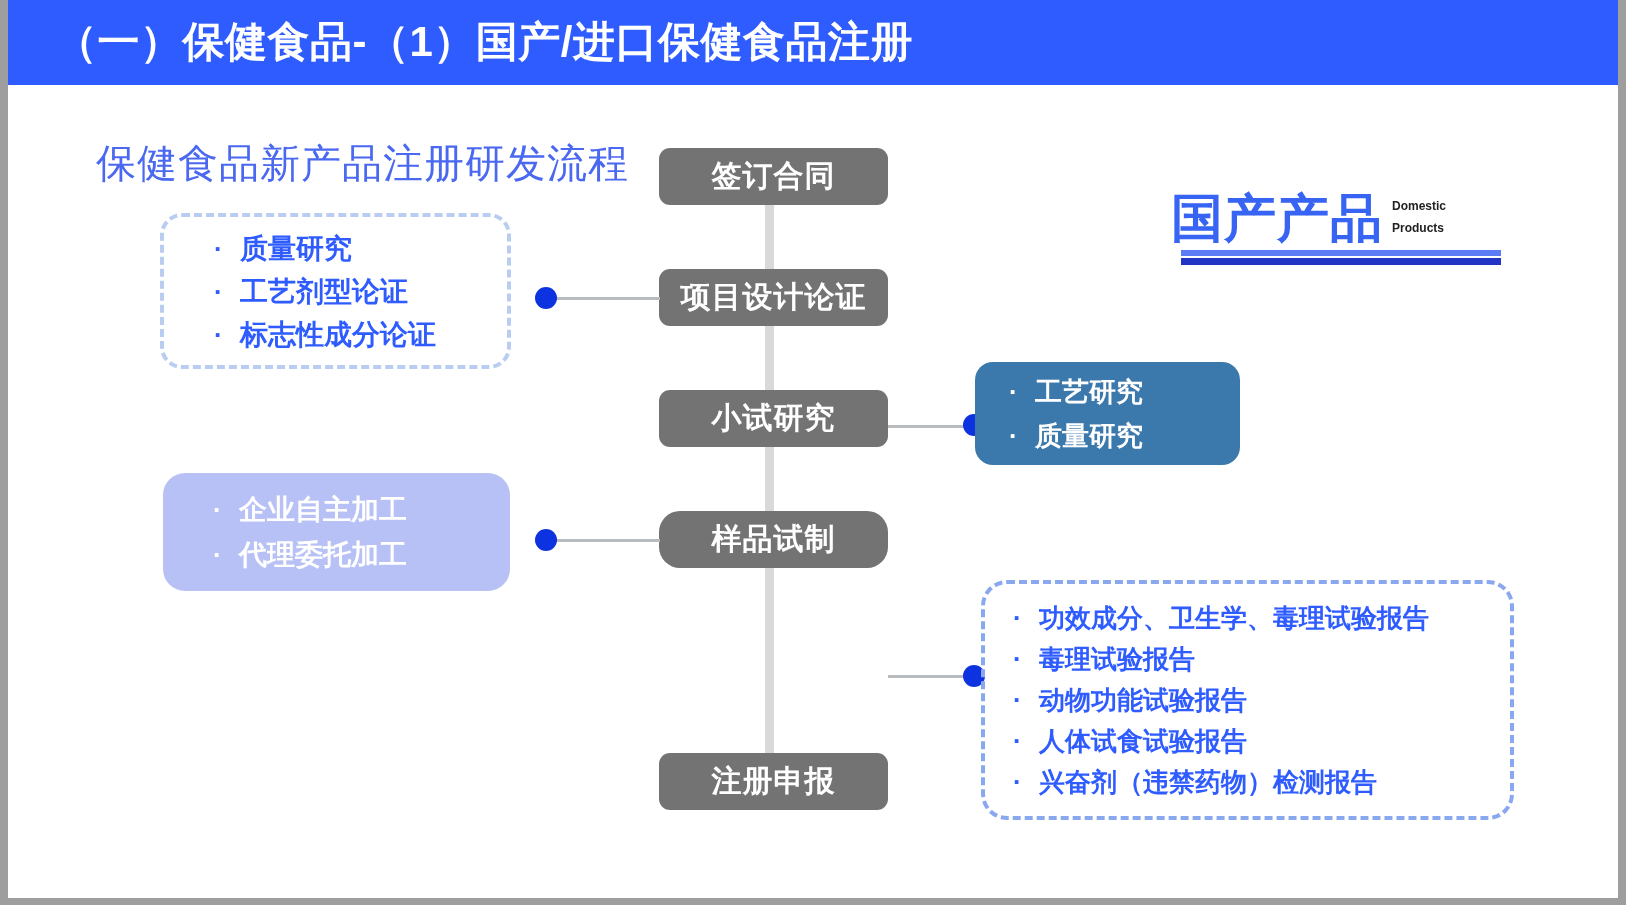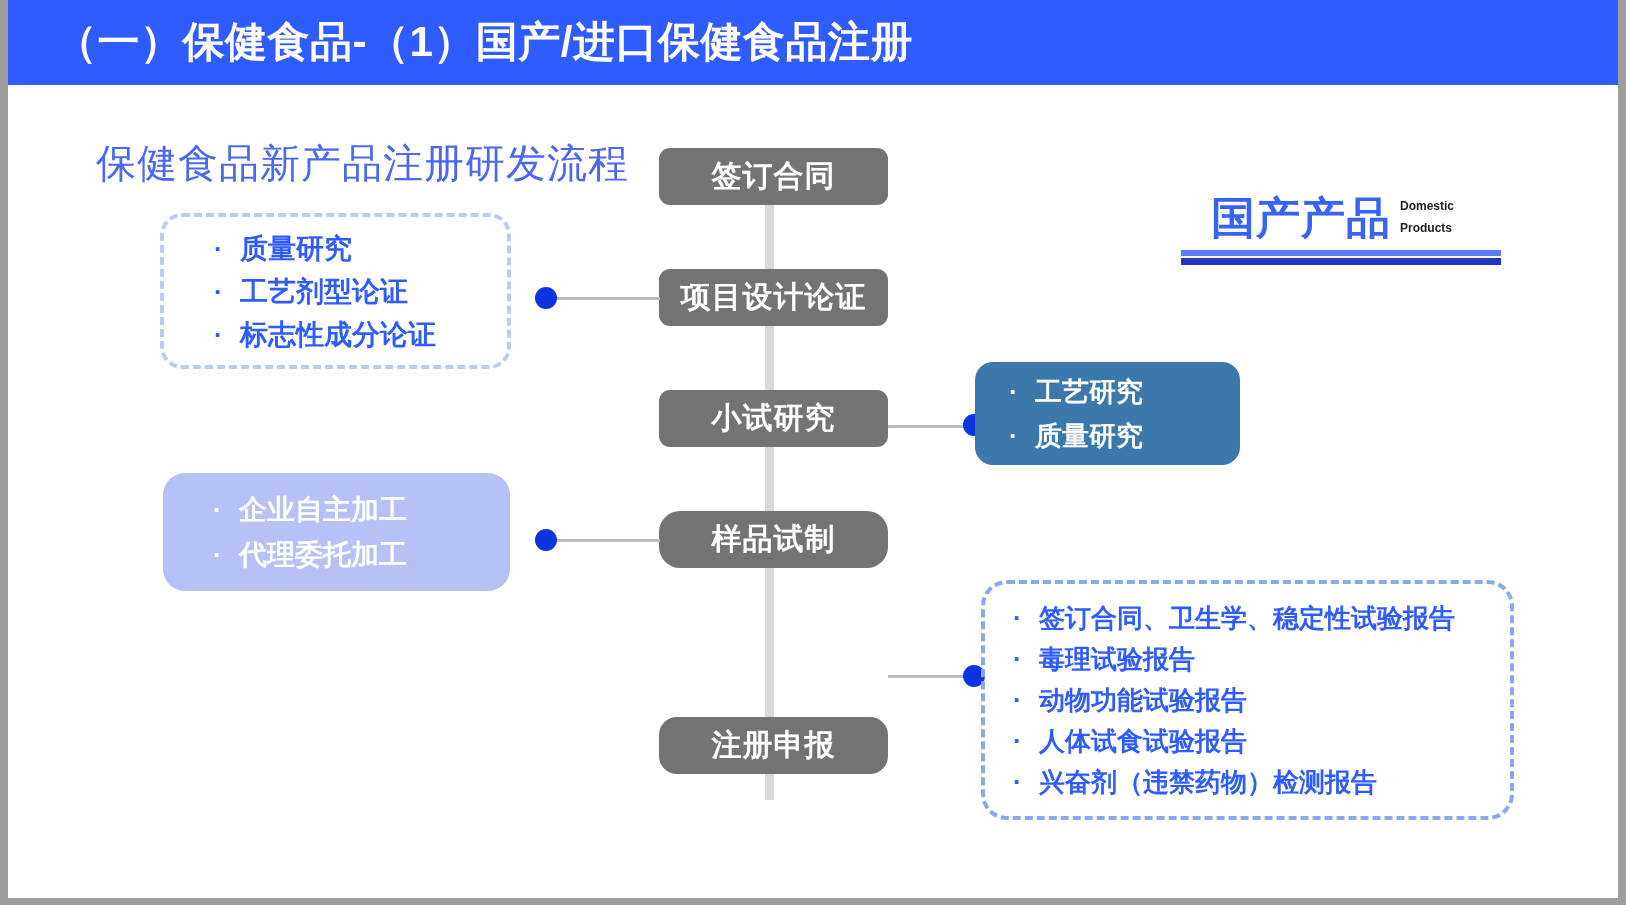--- a/index.html
+++ b/index.html
@@ -83,21 +83,21 @@
     align-items: center;
     justify-content: center;
     letter-spacing: 1px;
     box-sizing: border-box;
   }
   #flow-box-0 { top: 148px; }
   #flow-box-1 { top: 269px; }
   #flow-box-2 { top: 390px; }
   #flow-box-3 { top: 511px; border-radius: 21px; }
   #flow-box-4 { top: 632px; }
-  #flow-box-5 { top: 717px; border-radius: 18px; }
+  #flow-box-5 { top: 753px; }
 
   
   .conn-line {
     position: absolute;
     height: 3px;
     background: #b9bcbf;
   }
   .conn-dot {
     position: absolute;
     width: 22px;
@@ -209,27 +209,26 @@
 
   
   #badge-domestic {
     position: absolute;
     left: 1163px;
     top: 192px;
     width: 330px;
   }
   #badge-cn {
     display: inline-block;
-    font-size: 44px;
+    font-size: 52px;
     font-weight: bold;
     color: #3764f2;
     letter-spacing: 1px;
     vertical-align: bottom;
     line-height: 52px;
-    margin-left: 40px;
   }
   #badge-en {
     display: inline-block;
     font-size: 12px;
     font-weight: bold;
     color: #222222;
     line-height: 22px;
     vertical-align: bottom;
     padding-left: 9px;
     padding-bottom: 5px;
@@ -327,21 +326,21 @@
           <span class="bullet-mark">·</span>
           <span>质量研究</span>
         </li>
     </ul>
   </div>
 
   <div id="card-reports">
     <ul class="bullet-list">
       <li class="bullet-row">
           <span class="bullet-mark">·</span>
-          <span>签订合同、卫生学、稳定性试验报告</span>
+          <span>功效成分、卫生学、毒理试验报告</span>
         </li>
       <li class="bullet-row">
           <span class="bullet-mark">·</span>
           <span>毒理试验报告</span>
         </li>
       <li class="bullet-row">
           <span class="bullet-mark">·</span>
           <span>动物功能试验报告</span>
         </li>
       <li class="bullet-row">

